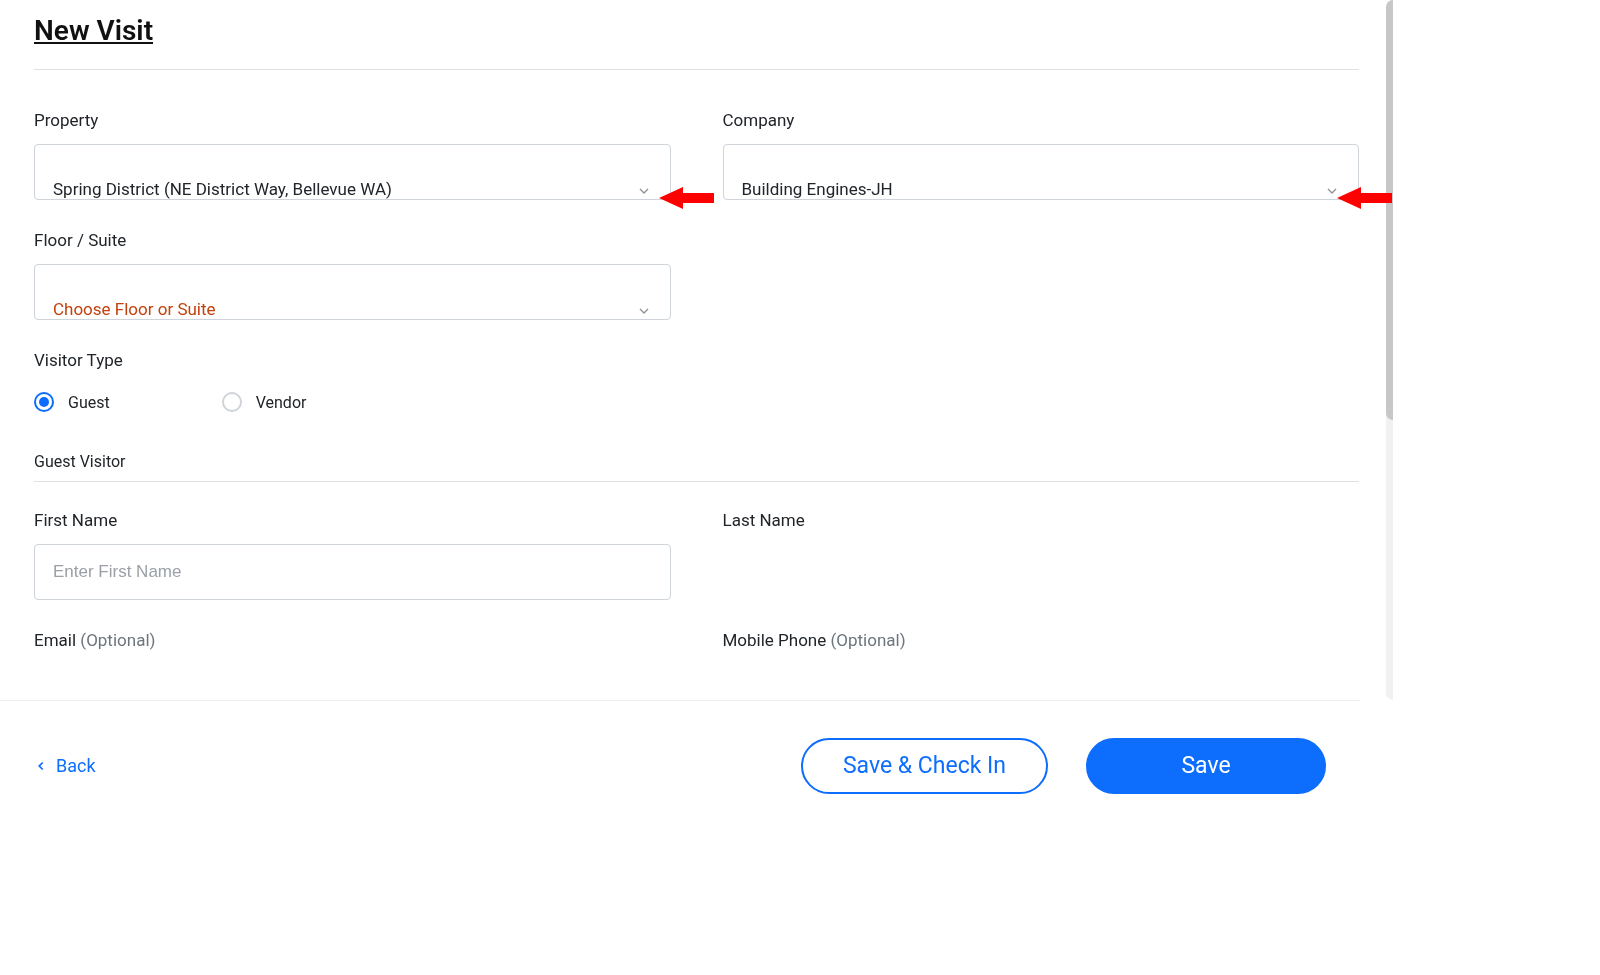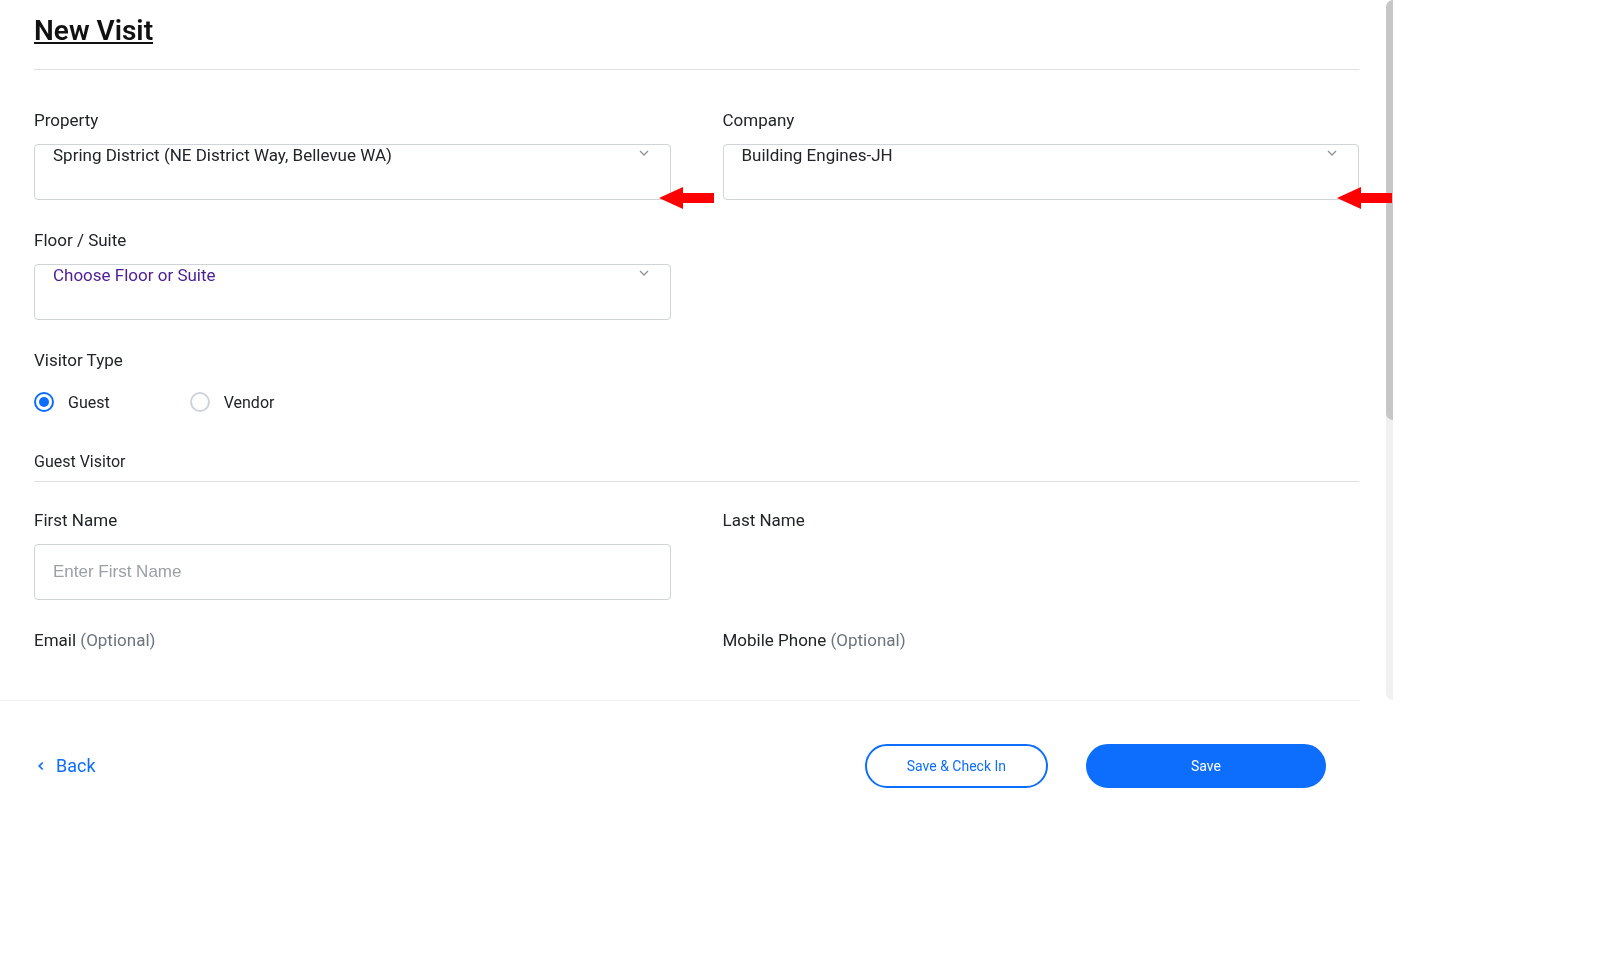--- a/index.html
+++ b/index.html
@@ -40,32 +40,32 @@
   .form-col { flex:1; min-width:0; }
   .field-label {
     display:block;
     font-size:17px;
     color:#212529;
     margin-bottom:14px;
   }
   .optional { color:#6c757d; }
   .select {
     display:flex;
-    align-items:flex-start;
+    align-items:flex-end;
     justify-content:space-between;
     height:56px;
     border:1px solid #ced4da;
     border-radius:4px;
     padding:0 18px;
     font-size:17px;
     color:#212529;
     cursor:pointer;
     background:#fff;
   }
-  .select.placeholder { color:#4c1d95; }
+  .select.placeholder { color:#c2410c; }
   .chevron {
     width:16px; height:16px;
     stroke:#909499; stroke-width:2; fill:none;
     flex-shrink:0;
   }
   .text-input {
     width:100%;
     height:56px;
     border:1px solid #ced4da;
     border-radius:4px;
@@ -75,21 +75,21 @@
     background:#fff;
   }
   .text-input::placeholder { color:#9aa0a6; }
   .visitor-type-label {
     font-size:17px;
     color:#212529;
     margin-bottom:22px;
   }
   .radio-group {
     display:flex;
-    gap:80px;
+    gap:112px;
     align-items:center;
     margin-bottom:40px;
   }
   .radio-option {
     display:flex;
     align-items:center;
     gap:14px;
     cursor:pointer;
   }
   .radio-circle {
@@ -132,24 +132,24 @@
     background:#fff;
     width:1360px;
   }
   .back-link {
     display:flex; align-items:center; gap:8px;
     color:#0d6efd; font-size:18px; cursor:pointer;
   }
   .back-chevron { width:14px; height:14px; stroke:#0d6efd; stroke-width:3; fill:none; }
   .footer-buttons { display:flex; gap:38px; align-items:center; }
   .btn {
-    height:44px;
+    height:56px;
     border-radius:28px;
     padding:0 40px;
-    font-size:14px;
+    font-size:23px;
     display:flex; align-items:center; justify-content:center;
     cursor:pointer;
     min-width:180px;
     white-space:nowrap;
   }
   .btn-outline {
     background:#fff;
     color:#0d6efd;
     border:2px solid #0d6efd;
   }

